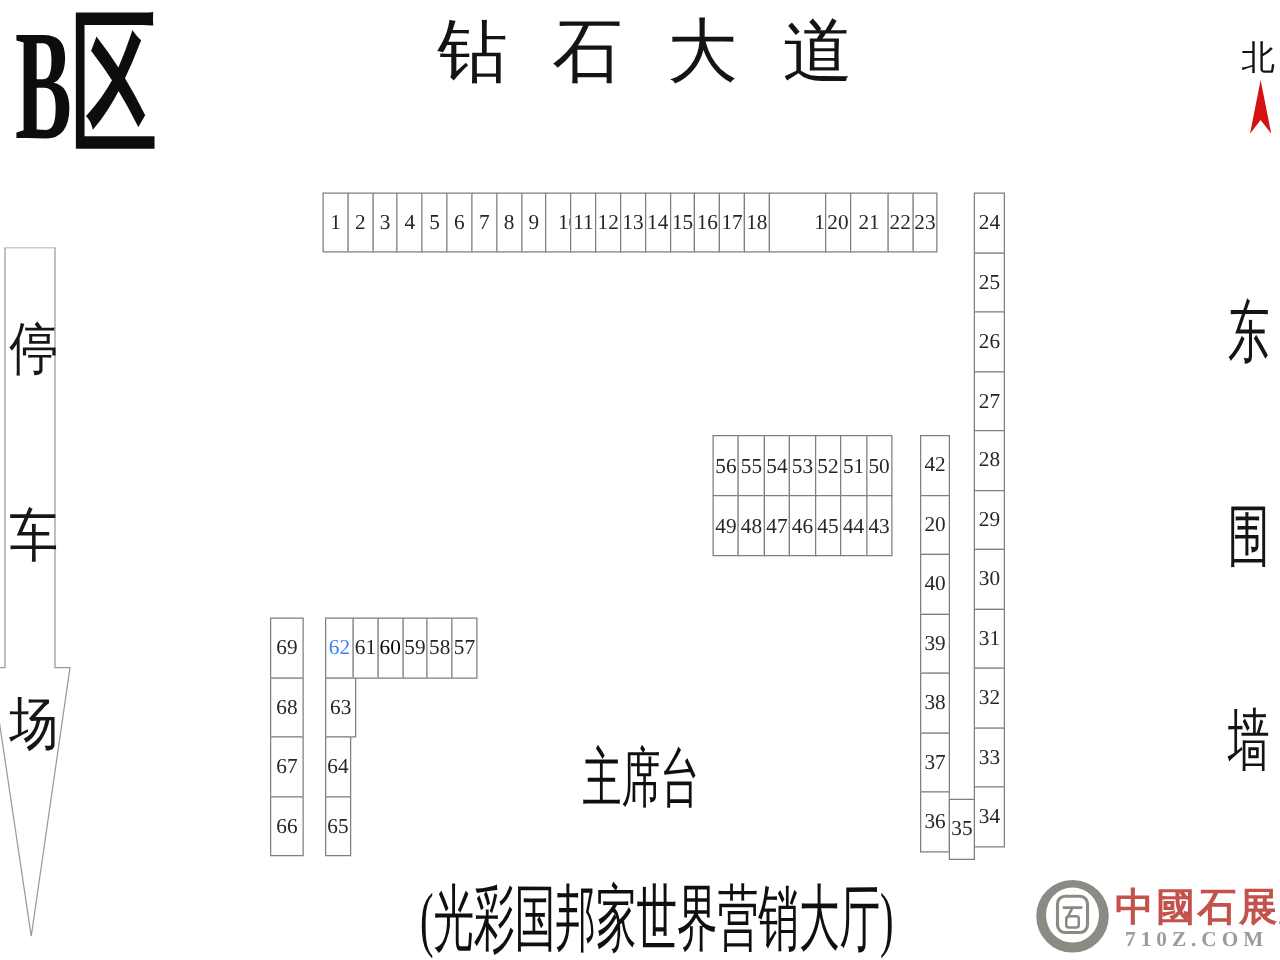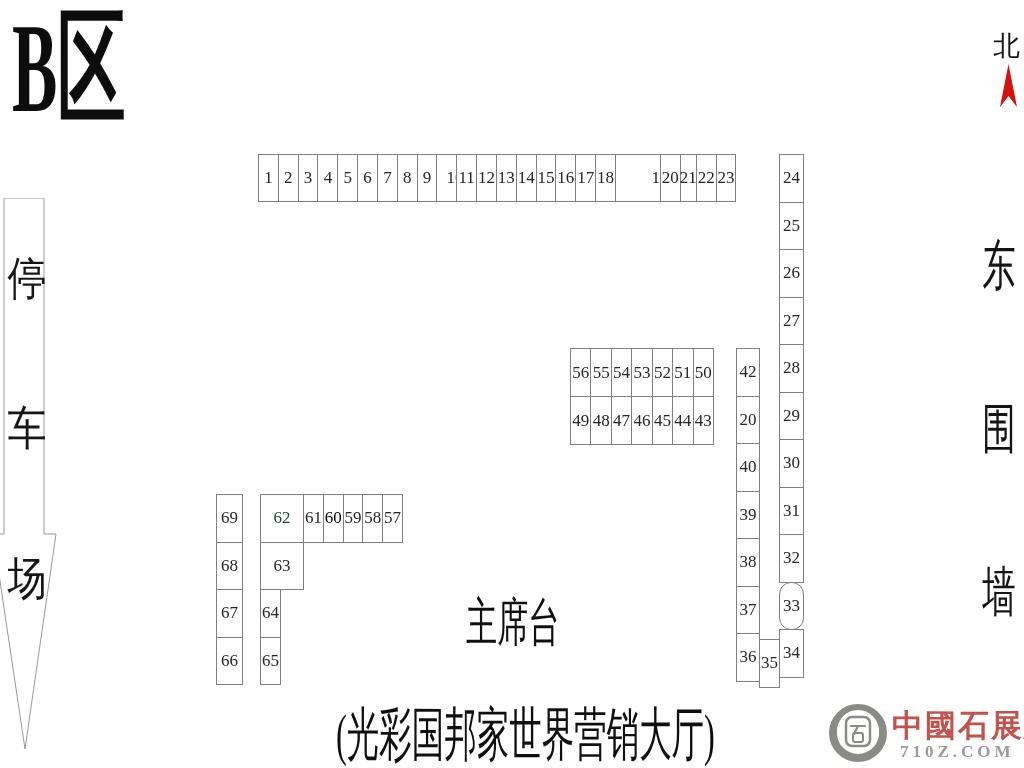--- a/index.html
+++ b/index.html
@@ -44,20 +44,21 @@
   .logo-domain{left:900px;top:742px;font-size:17px;font-weight:bold;letter-spacing:4px;
                color:#9b9b9b;white-space:nowrap;}
 </style>
 </head>
 <body>
 
 <div class="canvas">
 
   <div class="abs zone-label">B区</div>
 
+  <div class="abs street-label">钻石大道</div>
 
   <div class="abs north-label">北</div>
   <svg class="abs north-arrow" width="17" height="44" viewBox="0 0 17 44">
     <polygon points="8.5,0 17,43 8.5,32 0,43" fill="var(--accent-red,#d31212)"></polygon>
   </svg>
 
   <div class="abs east-wall">
     <span>东</span>
     <span>围</span>
     <span>墙</span>
@@ -87,35 +88,35 @@
         <div class="booth-cell" style="width: 20.83px; height: 48px; border-color: rgb(127, 127, 127); color: rgb(38, 38, 38);">11</div>
         <div class="booth-cell" style="width: 20.83px; height: 48px; border-color: rgb(127, 127, 127); color: rgb(38, 38, 38);">12</div>
         <div class="booth-cell" style="width: 20.83px; height: 48px; border-color: rgb(127, 127, 127); color: rgb(38, 38, 38);">13</div>
         <div class="booth-cell" style="width: 20.83px; height: 48px; border-color: rgb(127, 127, 127); color: rgb(38, 38, 38);">14</div>
         <div class="booth-cell" style="width: 20.83px; height: 48px; border-color: rgb(127, 127, 127); color: rgb(38, 38, 38);">15</div>
         <div class="booth-cell" style="width: 20.83px; height: 48px; border-color: rgb(127, 127, 127); color: rgb(38, 38, 38);">16</div>
         <div class="booth-cell" style="width: 20.83px; height: 48px; border-color: rgb(127, 127, 127); color: rgb(38, 38, 38);">17</div>
         <div class="booth-cell" style="width: 20.83px; height: 48px; border-color: rgb(127, 127, 127); color: rgb(38, 38, 38);">18</div>
         <div class="booth-cell" style="width: 31px; height: 48px; border-color: rgb(127, 127, 127); color: rgb(38, 38, 38); padding-left: 44px;">19</div>
         <div class="booth-cell" style="width: 20.83px; height: 48px; border-color: rgb(127, 127, 127); color: rgb(38, 38, 38);">20</div>
-        <div class="booth-cell" style="width: 17px; height: 48px; border-color: rgb(127, 127, 127); color: rgb(38, 38, 38);">21</div>
+        <div class="booth-cell" style="width: 31px; height: 48px; border-color: rgb(127, 127, 127); color: rgb(38, 38, 38);">21</div>
         <div class="booth-cell" style="width: 20.83px; height: 48px; border-color: rgb(127, 127, 127); color: rgb(38, 38, 38);">22</div>
         <div class="booth-cell" style="width: 20.83px; height: 48px; border-color: rgb(127, 127, 127); color: rgb(38, 38, 38);">23</div>
       </div>
       <div class="booth-group v" style="left: 779px; top: 154px;">
         <div class="booth-cell" style="width: 25px; height: 48.5px; border-color: rgb(127, 127, 127); color: rgb(38, 38, 38);">24</div>
         <div class="booth-cell" style="width: 25px; height: 48.5px; border-color: rgb(127, 127, 127); color: rgb(38, 38, 38);">25</div>
         <div class="booth-cell" style="width: 25px; height: 48.5px; border-color: rgb(127, 127, 127); color: rgb(38, 38, 38);">26</div>
         <div class="booth-cell" style="width: 25px; height: 48.5px; border-color: rgb(127, 127, 127); color: rgb(38, 38, 38);">27</div>
         <div class="booth-cell" style="width: 25px; height: 48.5px; border-color: rgb(127, 127, 127); color: rgb(38, 38, 38);">28</div>
         <div class="booth-cell" style="width: 25px; height: 48.5px; border-color: rgb(127, 127, 127); color: rgb(38, 38, 38);">29</div>
         <div class="booth-cell" style="width: 25px; height: 48.5px; border-color: rgb(127, 127, 127); color: rgb(38, 38, 38);">30</div>
         <div class="booth-cell" style="width: 25px; height: 48.5px; border-color: rgb(127, 127, 127); color: rgb(38, 38, 38);">31</div>
         <div class="booth-cell" style="width: 25px; height: 48.5px; border-color: rgb(127, 127, 127); color: rgb(38, 38, 38);">32</div>
-        <div class="booth-cell" style="width: 25px; height: 48.5px; border-color: rgb(127, 127, 127); color: rgb(38, 38, 38); border-radius: 12px;">33</div>
+        <div class="booth-cell" style="width: 25px; height: 48.5px; border-color: rgb(127, 127, 127); color: rgb(38, 38, 38);">33</div>
         <div class="booth-cell" style="width: 25px; height: 48.5px; border-color: rgb(127, 127, 127); color: rgb(38, 38, 38);">34</div>
       </div>
       <div class="booth-group h" style="left: 570px; top: 348px;">
         <div class="booth-cell" style="width: 21.43px; height: 49px; border-color: rgb(127, 127, 127); color: rgb(38, 38, 38);">56</div>
         <div class="booth-cell" style="width: 21.43px; height: 49px; border-color: rgb(127, 127, 127); color: rgb(38, 38, 38); text-align: center;">55</div>
         <div class="booth-cell" style="width: 21.43px; height: 49px; border-color: rgb(127, 127, 127); color: rgb(38, 38, 38);">54</div>
         <div class="booth-cell" style="width: 21.43px; height: 49px; border-color: rgb(127, 127, 127); color: rgb(38, 38, 38);">53</div>
         <div class="booth-cell" style="width: 21.43px; height: 49px; border-color: rgb(127, 127, 127); color: rgb(38, 38, 38);">52</div>
         <div class="booth-cell" style="width: 21.43px; height: 49px; border-color: rgb(127, 127, 127); color: rgb(38, 38, 38);">51</div>
         <div class="booth-cell" style="width: 21.43px; height: 49px; border-color: rgb(127, 127, 127); color: rgb(38, 38, 38);">50</div>
@@ -141,29 +142,29 @@
       <div class="booth-group h" style="left: 759px; top: 639px;">
         <div class="booth-cell" style="width: 21px; height: 48.5px; border-color: rgb(127, 127, 127); color: rgb(38, 38, 38);">35</div>
       </div>
       <div class="booth-group v" style="left: 216px; top: 494px;">
         <div class="booth-cell" style="width: 27px; height: 48.5px; border-color: rgb(127, 127, 127); color: rgb(38, 38, 38);">69</div>
         <div class="booth-cell" style="width: 27px; height: 48.5px; border-color: rgb(127, 127, 127); color: rgb(38, 38, 38);">68</div>
         <div class="booth-cell" style="width: 27px; height: 48.5px; border-color: rgb(127, 127, 127); color: rgb(38, 38, 38);">67</div>
         <div class="booth-cell" style="width: 27px; height: 48.5px; border-color: rgb(127, 127, 127); color: rgb(38, 38, 38);">66</div>
       </div>
       <div class="booth-group h" style="left: 260px; top: 494px;">
-        <div class="booth-cell" style="width: 44px; height: 48.5px; border-color: rgb(127, 127, 127); color: #14532d;">62</div>
+        <div class="booth-cell" style="width: 23px; height: 48.5px; border-color: rgb(127, 127, 127); color: #3b82f6;">62</div>
         <div class="booth-cell" style="width: 20.8px; height: 48.5px; border-color: rgb(127, 127, 127); color: rgb(38, 38, 38);">61</div>
         <div class="booth-cell" style="width: 20.8px; height: 48.5px; border-color: rgb(127, 127, 127); color: #000000;">60</div>
         <div class="booth-cell" style="width: 20.8px; height: 48.5px; border-color: rgb(127, 127, 127); color: rgb(38, 38, 38);">59</div>
         <div class="booth-cell" style="width: 20.8px; height: 48.5px; border-color: rgb(127, 127, 127); color: rgb(38, 38, 38);">58</div>
         <div class="booth-cell" style="width: 20.8px; height: 48.5px; border-color: rgb(127, 127, 127); color: rgb(38, 38, 38);">57</div>
       </div>
       <div class="booth-group v" style="left: 260px; top: 541.5px;">
-        <div class="booth-cell" style="width: 44px; height: 48.5px; border-color: rgb(127, 127, 127); color: rgb(38, 38, 38);">63</div>
+        <div class="booth-cell" style="width: 25px; height: 48.5px; border-color: rgb(127, 127, 127); color: rgb(38, 38, 38);">63</div>
         <div class="booth-cell" style="width: 20.8px; height: 48.5px; border-color: rgb(127, 127, 127); color: rgb(38, 38, 38);">64</div>
         <div class="booth-cell" style="width: 20.8px; height: 48.5px; border-color: rgb(127, 127, 127); color: rgb(38, 38, 38);">65</div>
       </div>
     </div>
 
   <div class="abs stage-label">主席台</div>
 
   <div class="abs hall-label">(光彩国邦家世界营销大厅)</div>
 
   <svg class="abs logo-icon" width="64" height="64" viewBox="0 0 64 64">

